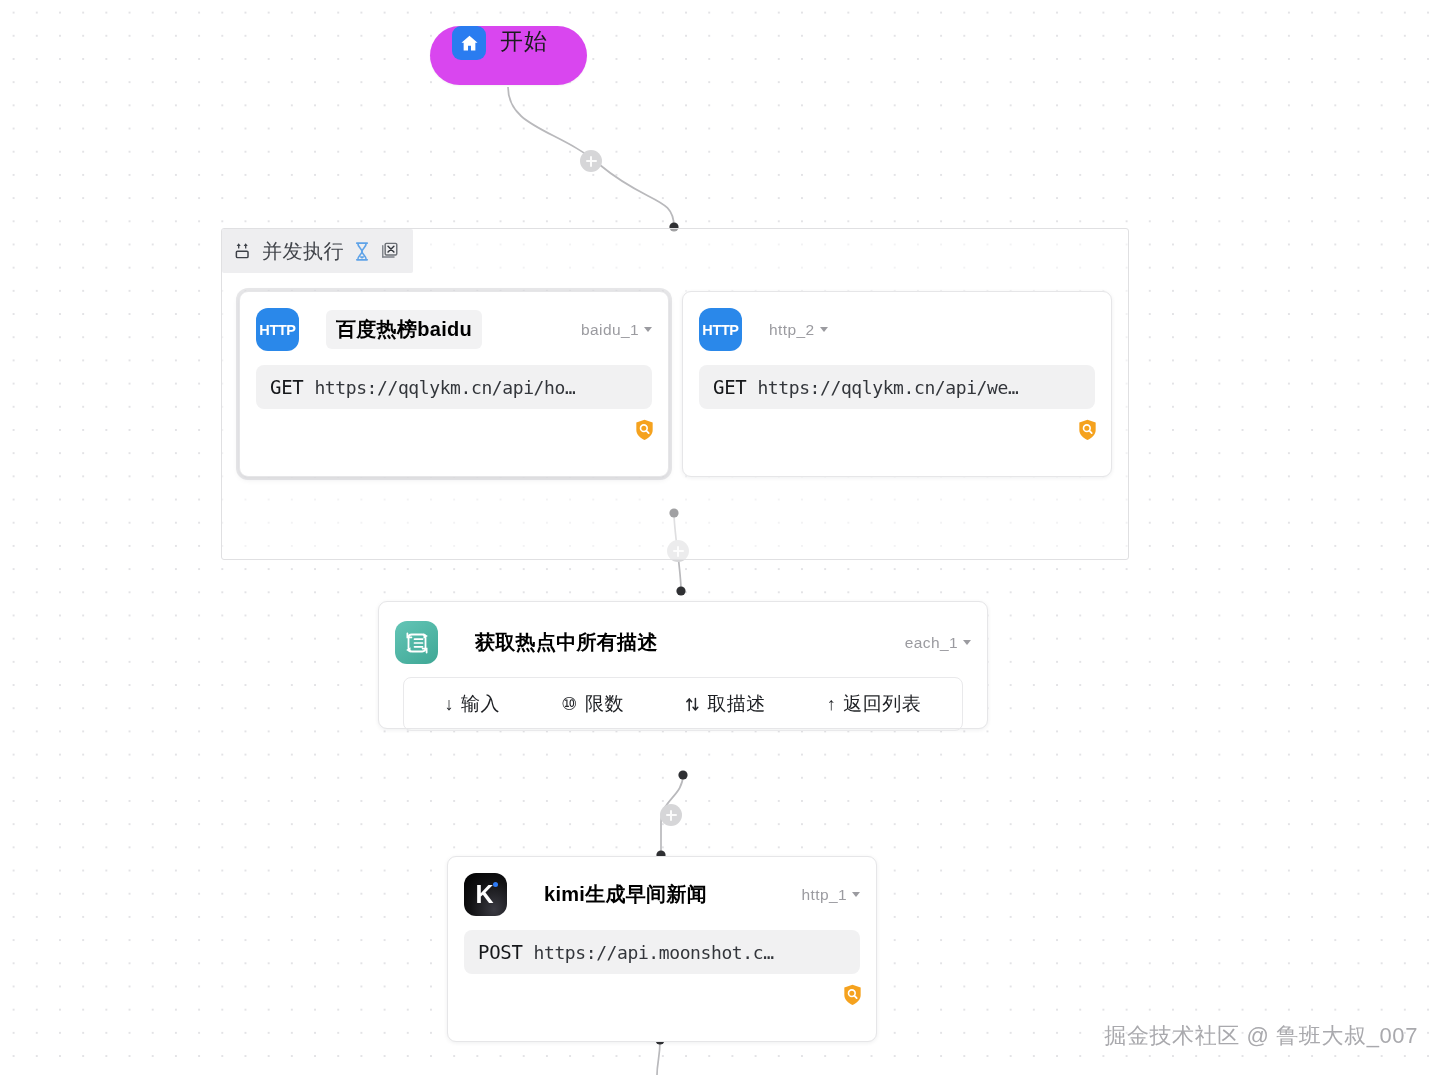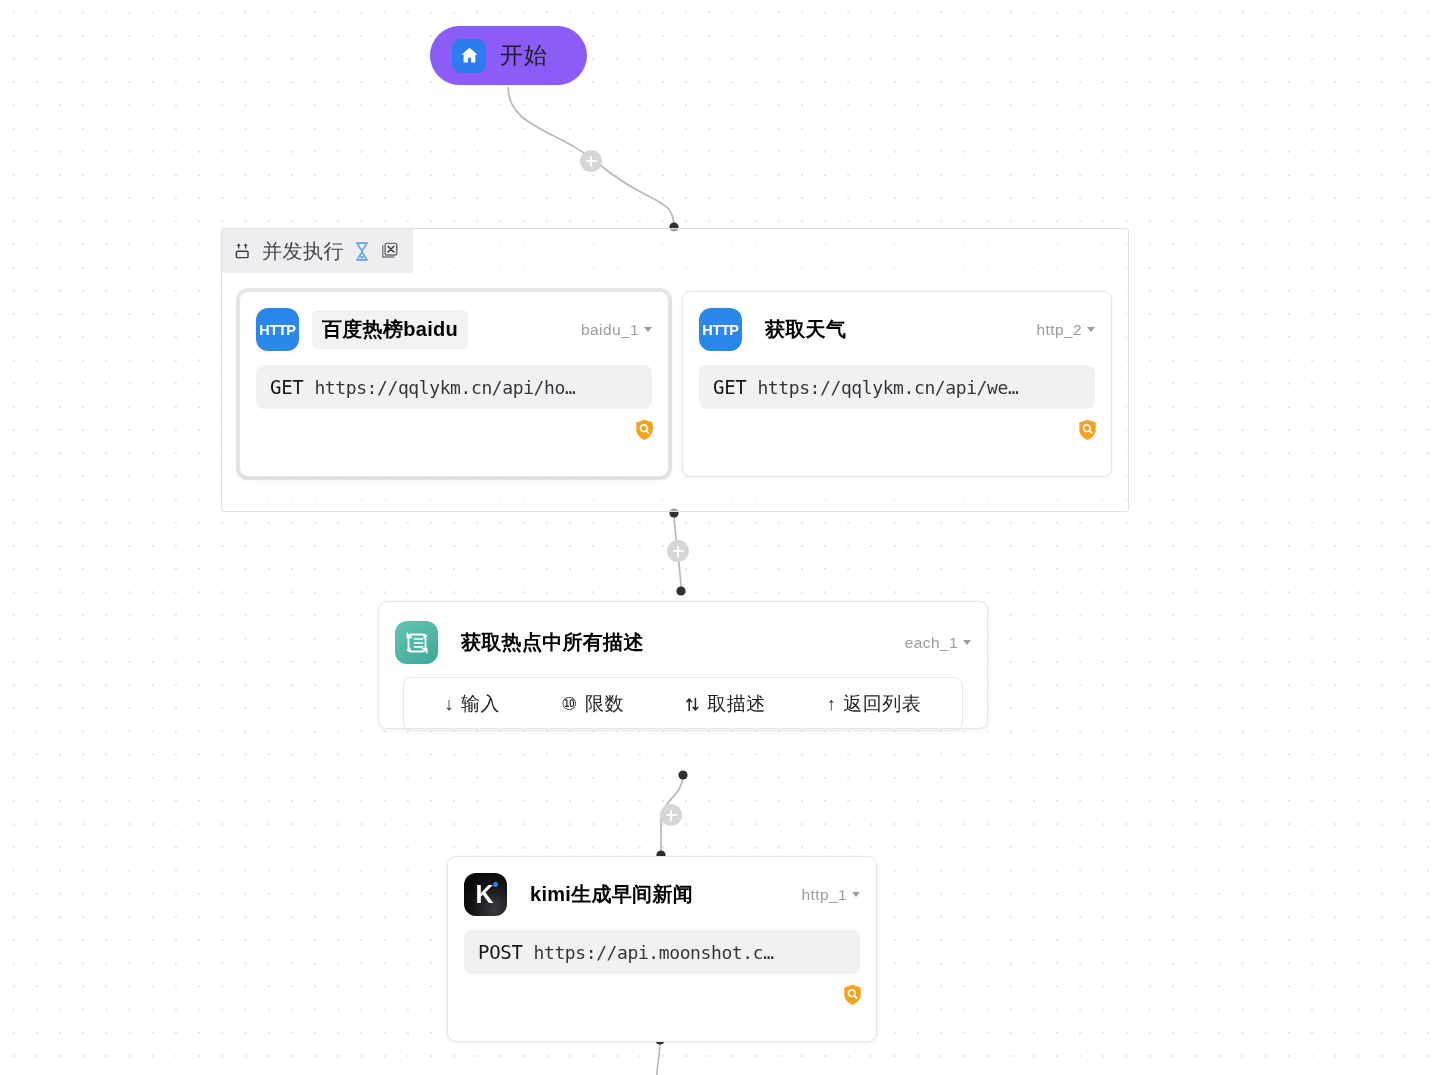--- a/index.html
+++ b/index.html
@@ -50,23 +50,23 @@
     border-radius: 1px;
   }
   .plus-btn::before { width: 11px; height: 1.8px; }
   .plus-btn::after  { width: 1.8px; height: 11px; }
 
   
   #start-node {
     position: absolute;
     left: 430px; top: 26px;
     width: 157px; height: 59px;
-    background: #8b5cf6;
+    background: #d946ef;
     border-radius: 30px;
-    display: flex; align-items: center;
+    display: flex; align-items: flex-start;
     padding-left: 22px;
     gap: 14px;
     box-shadow: 0 1px 2px rgba(0,0,0,.05);
     cursor: pointer;
   }
   .home-badge {
     width: 34px; height: 34px;
     border-radius: 9px;
     background: #2a7cf0;
     display: flex; align-items: center; justify-content: center;
@@ -76,21 +76,21 @@
     font-size: 23px;
     color: #1b1c1e;
     font-weight: 500;
     letter-spacing: 1px;
   }
 
   
   #concurrent-group {
     position: absolute;
     left: 221px; top: 228px;
-    width: 908px; height: 284px;
+    width: 908px; height: 332px;
     background: rgba(255,255,255,.55);
     border: 1px solid #e0e0e2;
     border-radius: 3px;
   }
   #concurrent-header {
     position: absolute;
     left: 0; top: 0;
     height: 44px;
     padding: 0 14px 0 10px;
     background: #eeeef0;
@@ -115,21 +115,21 @@
     box-shadow: 0 1px 4px rgba(16,24,40,.07);
     cursor: pointer;
   }
   .node-card.selected {
     box-shadow: 0 0 0 3px rgba(180,180,185,.30), 0 2px 6px rgba(16,24,40,.10);
   }
 
   .node-head {
     display: flex; align-items: center;
     padding: 16px 16px 0 16px;
-    gap: 13px;
+    gap: 27px;
   }
   .app-badge {
     width: 43px; height: 43px;
     border-radius: 12px;
     display: flex; align-items: center; justify-content: center;
     flex: none;
     overflow: hidden;
   }
   .badge-http { background: #2a88ea; }
   .badge-http span {
@@ -361,23 +361,20 @@
             <path d="M11.9 12.2l2.5 2.5" stroke="#ffffff" stroke-width="1.9" stroke-linecap="round"></path>
           </svg>
         </span>
       </div>
     </div>
 
     <div class="node-card" style="left:460px; top:62px; width:430px; height:186px;">
       <div class="node-head">
         <span class="app-badge badge-http">
           <span>HTTP</span>
-        </span>
-        <span class="node-title-wrap">
-          <span class="node-title">获取天气</span>
         </span>
         <span class="node-ref">
           <span>http_2</span>
           <i class="caret"></i>
         </span>
       </div>
       <div class="url-row">
         <span class="http-method">GET</span>
         <span class="http-url">https://qqlykm.cn/api/we…</span>
       </div>
@@ -461,14 +458,15 @@
       <span class="shield-icon">
         <svg width="19" height="22" viewBox="0 0 20 23">
           <path d="M10 .8 18.6 3.6v8.0c0 5.2-4.1 8.5-8.6 10.4C5.5 20.1 1.4 16.8 1.4 11.6V3.6L10 .8z" fill="#f5a21e"></path>
           <circle cx="9.3" cy="9.6" r="3.5" fill="none" stroke="#ffffff" stroke-width="1.7"></circle>
           <path d="M11.9 12.2l2.5 2.5" stroke="#ffffff" stroke-width="1.9" stroke-linecap="round"></path>
         </svg>
       </span>
     </div>
   </div>
 
+  <div id="watermark">掘金技术社区 @ 鲁班大叔_007</div>
 
 </div>
 
 </body></html>

